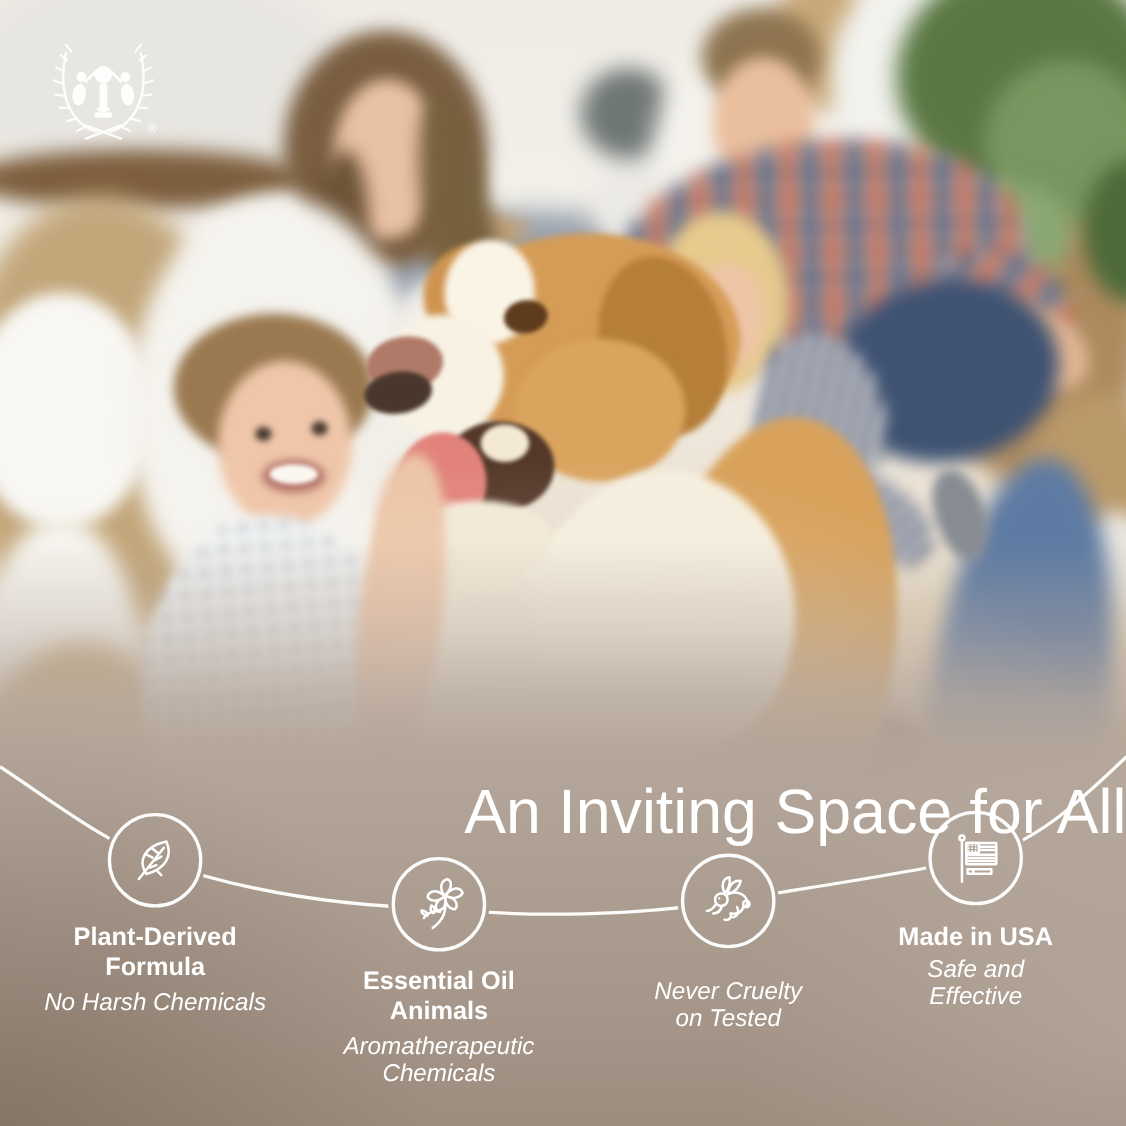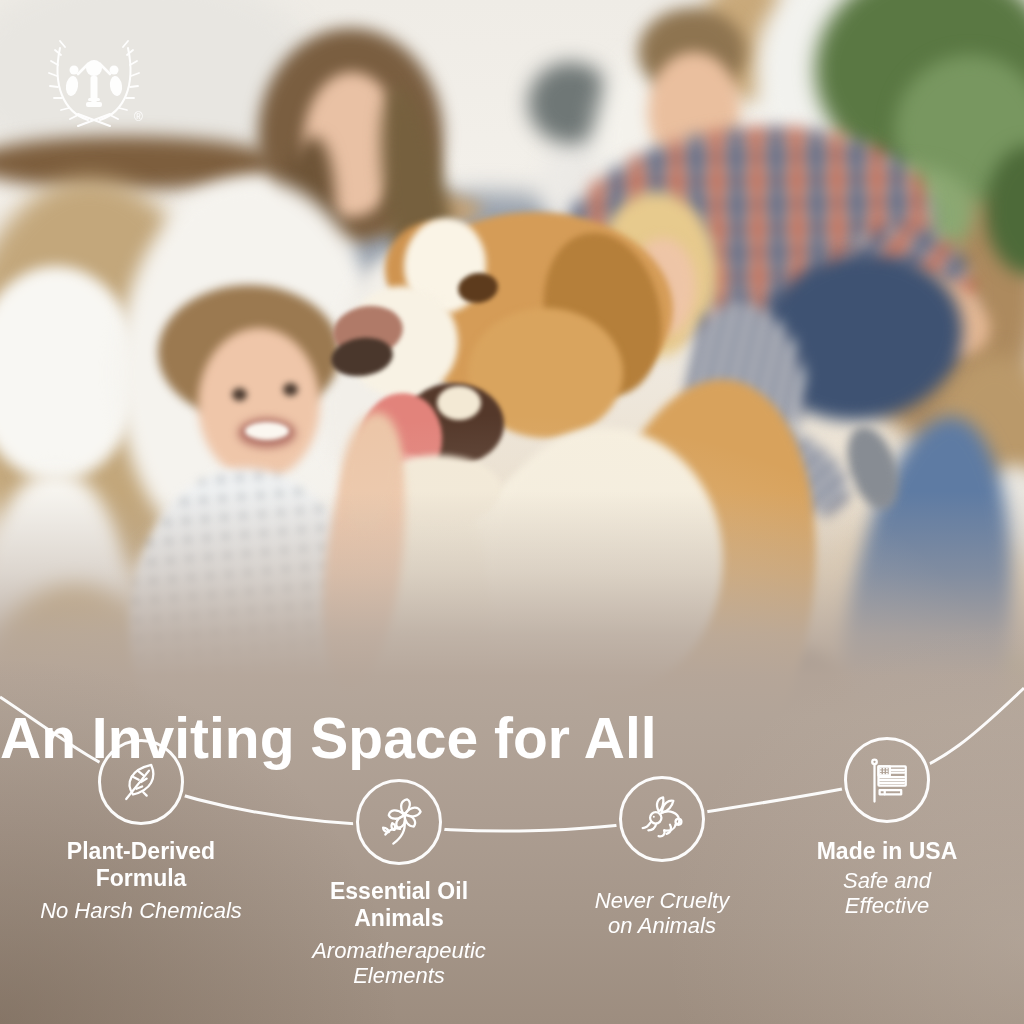--- a/index.html
+++ b/index.html
@@ -16,22 +16,22 @@
   .haze{position:absolute;inset:0;background:radial-gradient(ellipse 70% 45% at 50% 72%,rgba(236,228,216,.55),rgba(236,228,216,0) 70%);}
   .fade1{position:absolute;inset:0;background:linear-gradient(180deg,
     rgba(181,167,156,0) 0%,rgba(181,167,156,0) 48%,rgba(181,167,156,.4) 56%,
     rgba(181,167,156,.82) 62%,rgba(180,165,153,.97) 66%,rgb(178,164,152) 70%,
     rgb(172,157,145) 80%,rgb(165,150,137) 90%,rgb(157,141,127) 100%);}
   .fade2{position:absolute;inset:0;background:radial-gradient(ellipse 60% 55% at 0% 100%,rgba(95,78,62,.38),rgba(95,78,62,0) 65%);}
   .fade3{position:absolute;inset:0;background:radial-gradient(ellipse 50% 45% at 100% 92%,rgba(210,199,188,.28),rgba(210,199,188,0) 70%);}
   .logo{position:absolute;left:38px;top:28px;width:112px;height:100px;opacity:.96;}
   .reg{position:absolute;left:134px;top:110px;color:#fff;font-size:12px;opacity:.95;}
   .thread{position:absolute;inset:0;pointer-events:none;}
-  .headline{position:absolute;top:672px;left:0;width:100%;text-align:left;color:#fff;
-    font-size:57px;font-weight:700;letter-spacing:0;line-height:1.0;}
+  .headline{position:absolute;top:672px;left:0;width:100%;text-align:right;color:#fff;
+    font-size:57px;font-weight:400;letter-spacing:0;line-height:1.0;}
   .ring{position:absolute;width:80px;height:80px;border:3px solid rgba(255,255,255,.97);
     border-radius:50%;display:flex;align-items:center;justify-content:center;}
   .ring svg{width:50px;height:50px;}
   .icon{stroke:#fff;fill:none;stroke-width:2;stroke-linecap:round;stroke-linejoin:round;}
   .ftext{position:absolute;width:300px;transform:translateX(-50%);text-align:center;color:#fff;}
   .ftitle{font-weight:700;font-size:23px;line-height:1.17;}
   .ftitle span,.fsub span{display:block;}
   .fsub{font-style:italic;font-size:22px;line-height:1.14;margin-top:6px;}
 </style>
 </head>
@@ -235,21 +235,21 @@
         <path d="M17 29 C15 27 15 25 16 23 C19 24 19 27 18 29 Z"></path>
       </svg>
     </div>
     <div class="ftext" style="left:399px;top:878px">
       <div class="ftitle">
         <span>Essential Oil</span>
         <span>Animals</span>
       </div>
       <div class="fsub">
         <span>Aromatherapeutic</span>
-        <span>Elements</span>
+        <span>Chemicals</span>
       </div>
     </div>
   </div>
 
   <div>
     <div class="ring" style="left:619px;top:776px">
       <svg viewBox="0 0 44 44" class="icon">
         <path d="M19 15 C16 9 18 4 23 3 C24 8 22 13 20 15"></path>
         <path d="M22 15 C23 8 28 5 32 6 C31 11 27 15 23 16"></path>
         <circle cx="16.5" cy="21" r="5"></circle>
@@ -259,21 +259,21 @@
         <path d="M34 27 C33 31 29 33 24 32"></path>
         <path d="M12 25 C10 28 8 30 5 30"></path>
         <path d="M17 26 C16 30 13 32 10 32"></path>
         <path d="M29 27 C31 30 30 34 26 35"></path>
         <path d="M24 32 C25 35 23 38 19 37"></path>
       </svg>
     </div>
     <div class="ftext" style="left:662px;top:878px">
       <div class="fsub" style="margin-top:10px">
         <span>Never Cruelty</span>
-        <span>on Animals</span>
+        <span>on Tested</span>
       </div>
     </div>
   </div>
 
   <div>
     <div class="ring" style="left:844px;top:737px">
       <svg viewBox="0 0 44 44" class="icon">
         <line x1="11" y1="8" x2="11" y2="41"></line>
         <circle cx="11" cy="6" r="2"></circle>
         <rect x="14.5" y="10" width="24" height="17" rx="0.5"></rect>

